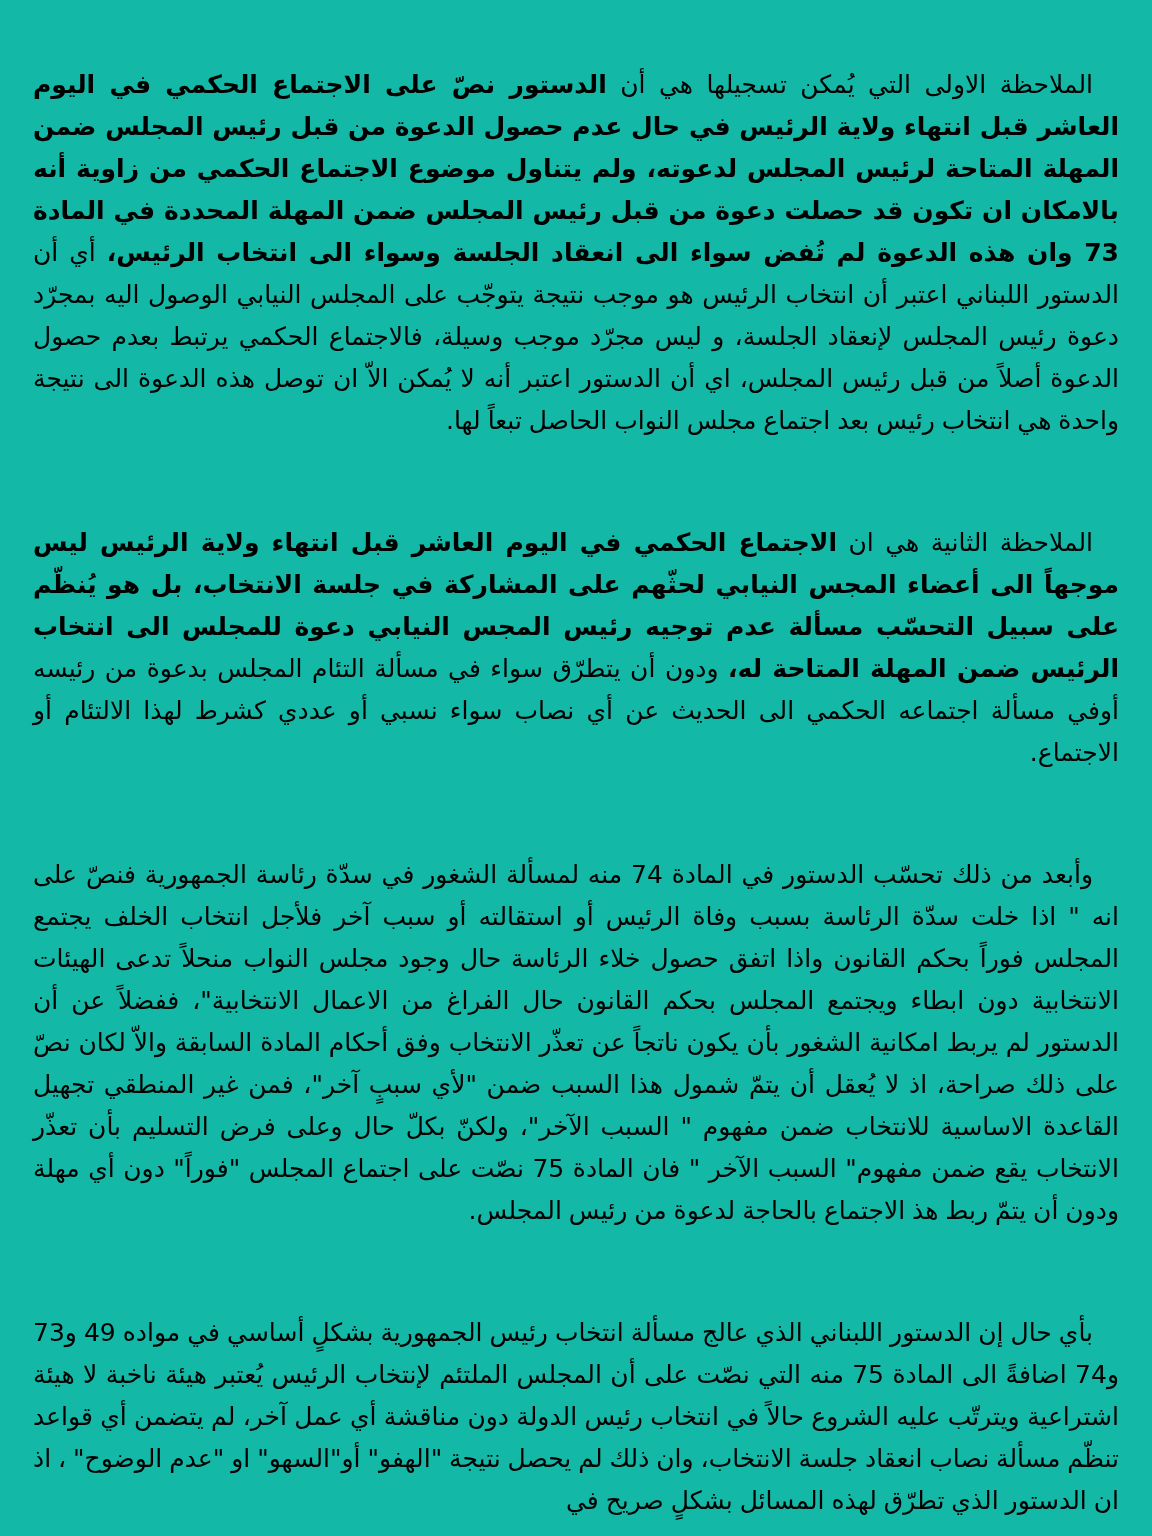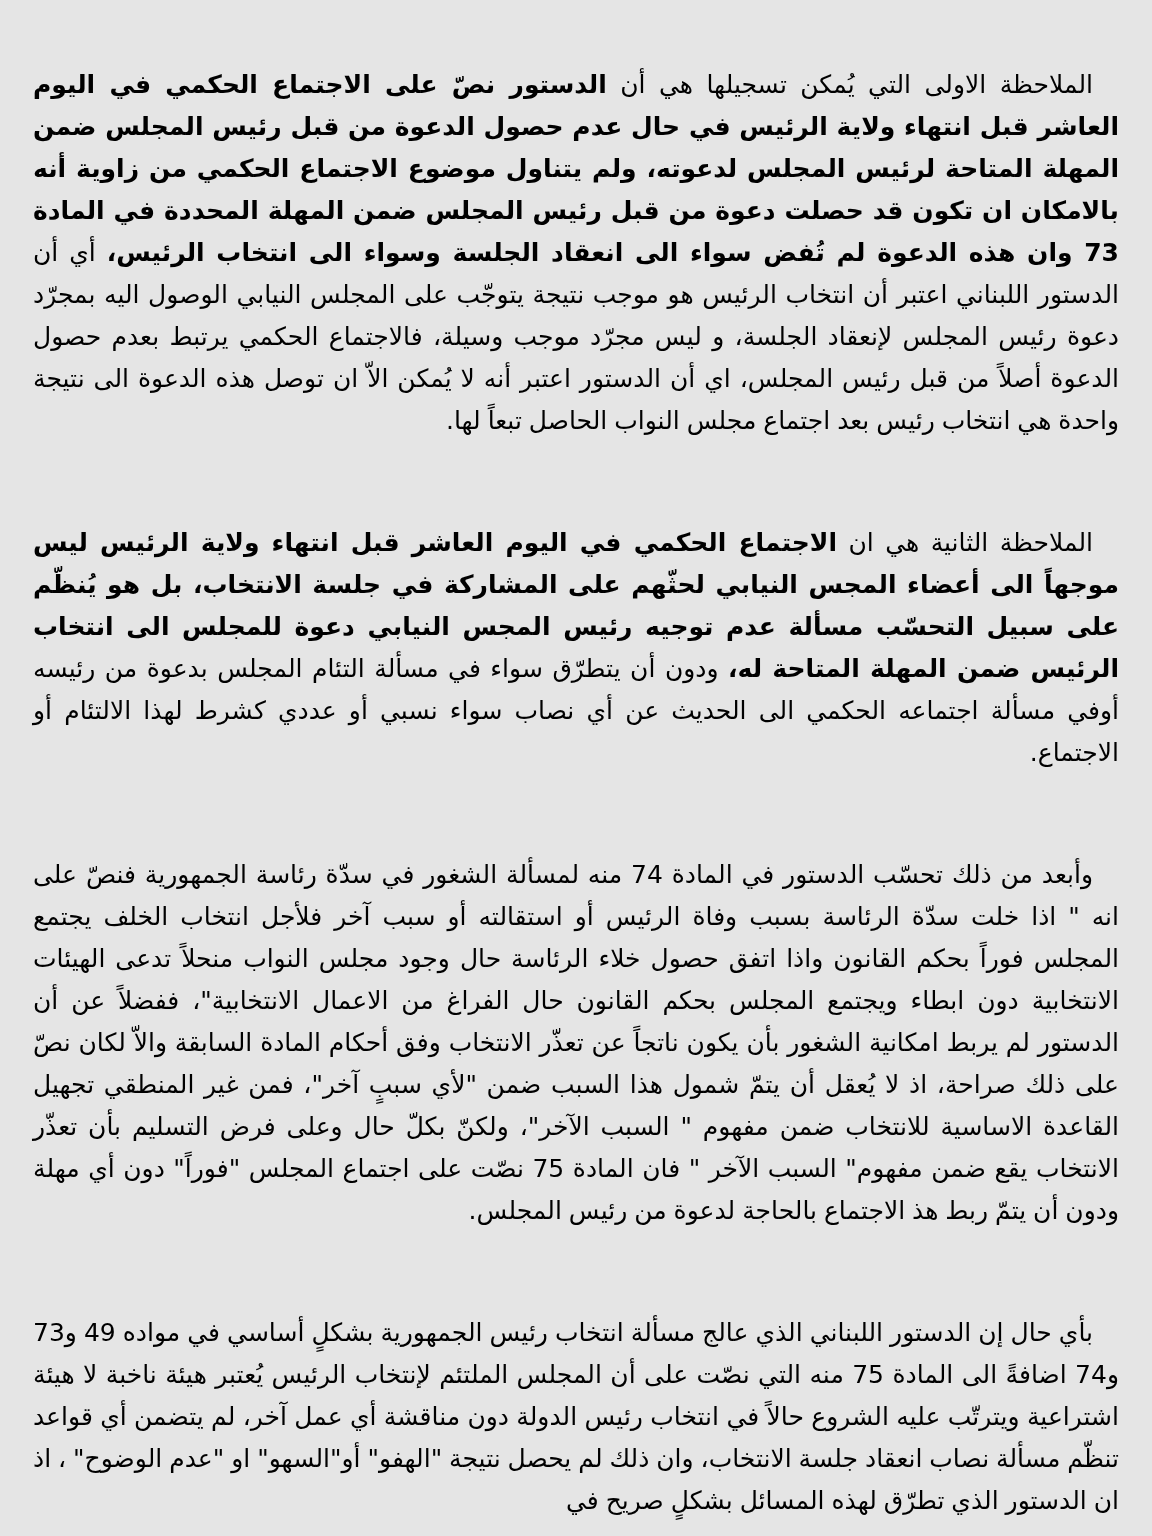--- a/index.html
+++ b/index.html
@@ -4,21 +4,21 @@
 <style>
   html, body {
     margin: 0;
     padding: 0;
     background: #ffffff;
   }
   .page {
     position: relative;
     width: 1152px;
     height: 1536px;
-    background: #e5e5e5;
+    background: #14b8a6;
     box-sizing: border-box;
     padding: 64px 33px 0 33px;
     overflow: hidden;
   }
   .doc-body {
     direction: rtl;
   }
   .para {
     direction: rtl;
     unicode-bidi: embed;

